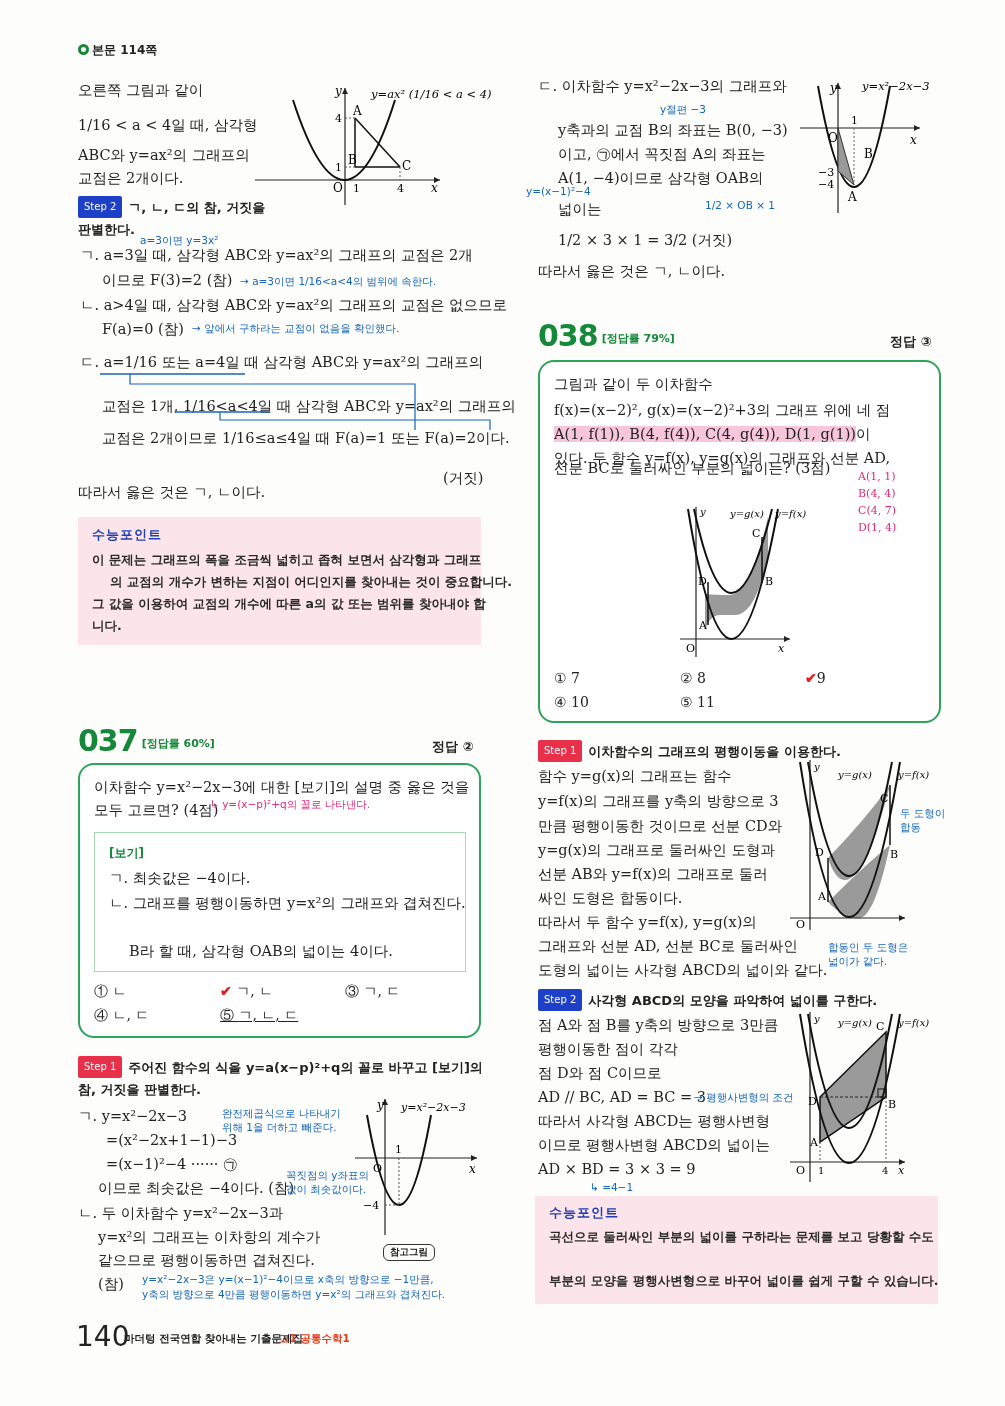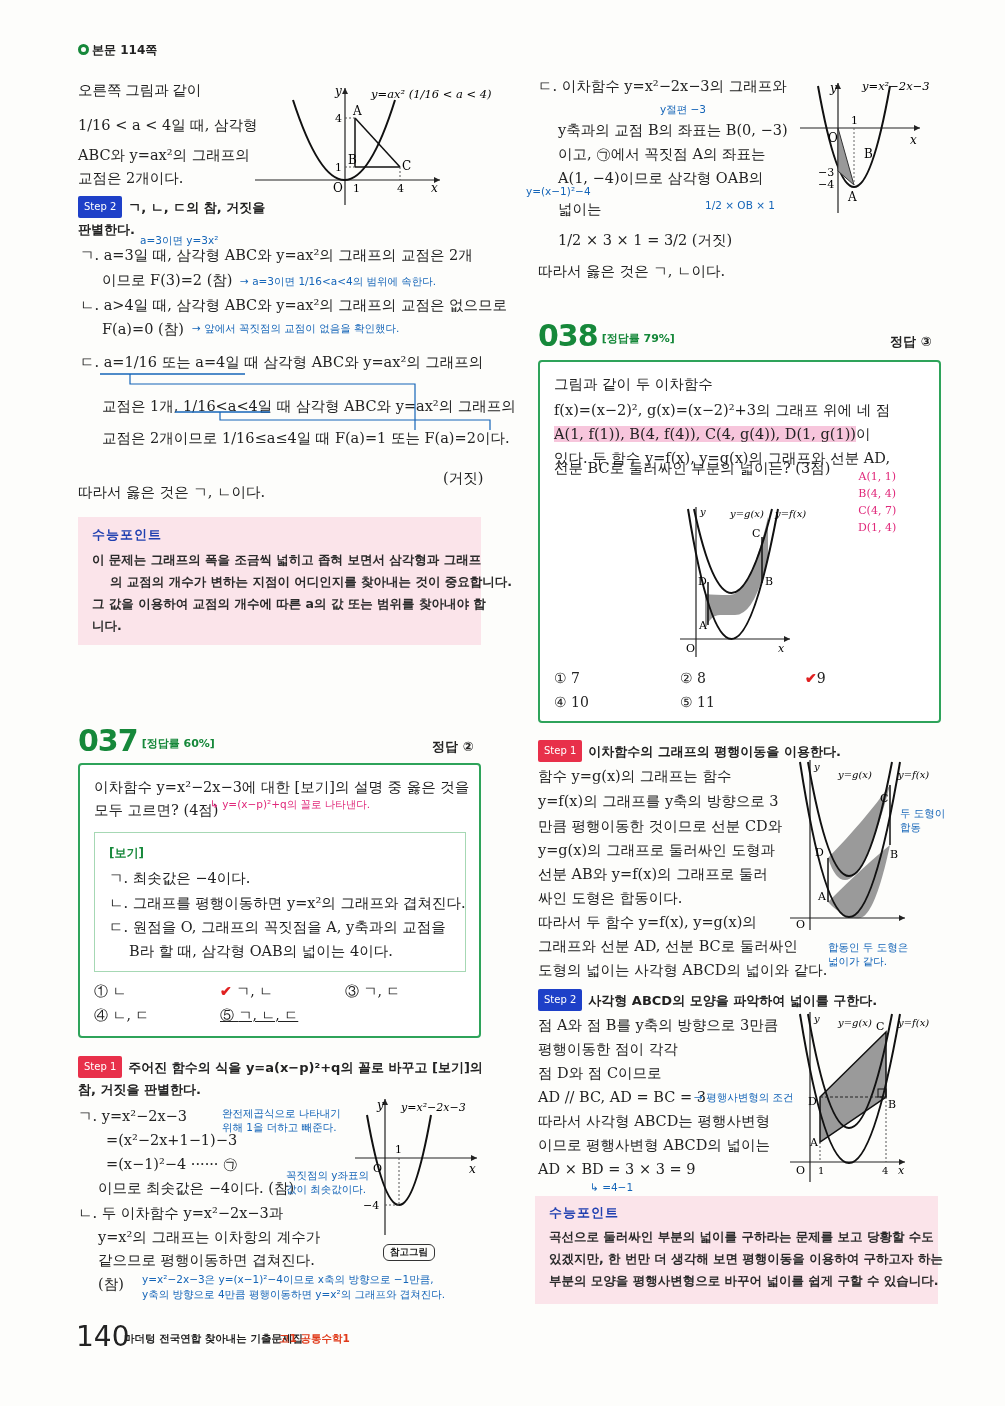--- a/index.html
+++ b/index.html
@@ -10,40 +10,40 @@
   .line { position: absolute; white-space: nowrap; font-size: 14.5px; line-height: 20px; }
   .ann { font-family: "DejaVu Sans", "Liberation Sans", sans-serif; font-size: 10.5px; color: #1565b8; white-space: nowrap; position: absolute; }
   .ann-pink { font-family: "DejaVu Sans", "Liberation Sans", sans-serif; font-size: 10.5px; color: #e0287a; white-space: nowrap; position: absolute; }
   .step { display: inline-block; color: #fff; font-family: "DejaVu Sans", "Liberation Sans", sans-serif; font-size: 10px; padding: 1px 6px; border-radius: 2px; margin-right: 6px; vertical-align: 2px; }
   .step2 { background: #1e40c8; }
   .step1 { background: #e8304a; }
   .bold-sans { font-family: "DejaVu Sans", "Liberation Sans", sans-serif; font-weight: bold; font-size: 13px; }
   .qnum { position: absolute; font-family: "DejaVu Sans", "Liberation Sans", sans-serif; font-weight: bold; font-size: 30px; color: #16883a; letter-spacing: -1px; }
   .rate { font-size: 11px; color: #16883a; font-weight: bold; letter-spacing: 0; margin-left: 4px; vertical-align: 4px; }
   .answer { position: absolute; font-family: "DejaVu Sans", "Liberation Sans", sans-serif; font-weight: bold; font-size: 13px; }
-  .qbox { position: absolute; border: 2px solid #2ea35a; border-radius: 4px; background: #fff; text-align: center; }
+  .qbox { position: absolute; border: 2px solid #2ea35a; border-radius: 16px; background: #fff; }
   .tipbox { position: absolute; background: #fbe4ea; }
   .tip-title { position: absolute; font-family: "DejaVu Sans", "Liberation Sans", sans-serif; font-weight: bold; color: #1f3fb0; font-size: 13px; letter-spacing: 1px; }
   .tip-line { position: absolute; font-family: "DejaVu Sans", "Liberation Sans", sans-serif; font-weight: bold; font-size: 12.5px; color: #2a2a2a; white-space: nowrap; }
   .bogi { position: absolute; border: 1.5px solid #a6d8b4; background: #fff; }
   .choice { position: absolute; font-size: 14px; white-space: nowrap; }
   .check { color: #e02020; font-weight: bold; }
   .hl { background: #f7c6dc; }
   svg { position: absolute; overflow: visible; }
   .footer-num { position: absolute; font-family: "DejaVu Sans", "Liberation Sans", sans-serif; font-size: 28px; color: #222; }
   .footer-text { position: absolute; font-family: "DejaVu Sans", "Liberation Sans", sans-serif; font-size: 10.5px; font-weight: bold; white-space: nowrap; }
 </style>
 </head>
 <body>
 
 <div class="abs sans" style="left:78px;top:42px;font-size:12px;font-weight:bold;">
   <span style="display:inline-block;width:11px;height:11px;border:3px solid #16883a;border-radius:50%;vertical-align:-1px;margin-right:3px;"></span><span>본문 114쪽</span>
 </div>
 
-<div class="line" style="left:78px;top:80px;font-family:Liberation Serif, serif;">오른쪽 그림과 같이</div>
+<div class="line" style="left:78px;top:80px;">오른쪽 그림과 같이</div>
 <div class="line" style="left:78px;top:115px;">1/16 &lt; a &lt; 4일 때, 삼각형</div>
 <div class="line" style="left:78px;top:145px;">ABC와 y=ax²의 그래프의</div>
 <div class="line" style="left:78px;top:168px;">교점은 2개이다.</div>
 
 <svg style="left:255px;top:80px;" width="230" height="125" viewBox="0 0 230 125">
   <line x1="0" y1="100" x2="185" y2="100" stroke="#222" stroke-width="1.2"></line>
   <polygon points="185,100 179,97 179,103" fill="#222"></polygon>
   <line x1="90" y1="125" x2="90" y2="8" stroke="#222" stroke-width="1.2"></line>
   <polygon points="90,8 87,14 93,14" fill="#222"></polygon>
   <path d="M38,20 Q90,180 140,20" fill="none" stroke="#111" stroke-width="2"></path>
@@ -70,21 +70,21 @@
   <span class="step step2">Step 2</span><span class="bold-sans">ㄱ, ㄴ, ㄷ의 참, 거짓을</span>
 </div>
 <div class="line bold-sans" style="left:78px;top:220px;font-size:13px;">판별한다.</div>
 
 <div class="ann" style="left:140px;top:234px;">a=3이면 y=3x²</div>
 <div class="line" style="left:80px;top:245px;">ㄱ. a=3일 때, 삼각형 ABC와 y=ax²의 그래프의 교점은 2개</div>
 <div class="line" style="left:102px;top:270px;">이므로 F(3)=2 (참)</div>
 <div class="ann" style="left:240px;top:275px;">→ <span>a=3이면 1/16&lt;a&lt;4의 범위에 속한다.</span></div>
 <div class="line" style="left:80px;top:295px;">ㄴ. a&gt;4일 때, 삼각형 ABC와 y=ax²의 그래프의 교점은 없으므로</div>
 <div class="line" style="left:102px;top:319px;">F(a)=0 (참)</div>
-<div class="ann" style="left:192px;top:322px;">→ <span>앞에서 꼭짓점의 교점이 없음을 확인했다.</span></div>
+<div class="ann" style="left:192px;top:322px;">→ <span>앞에서 구하라는 교점이 없음을 확인했다.</span></div>
 <div class="line" style="left:80px;top:352px;">ㄷ. a=1/16 또는 a=4일 때 삼각형 ABC와 y=ax²의 그래프의</div>
 <div class="line" style="left:102px;top:396px;">교점은 1개, 1/16&lt;a&lt;4일 때 삼각형 ABC와 y=ax²의 그래프의</div>
 <div class="line" style="left:102px;top:428px;">교점은 2개이므로 1/16≤a≤4일 때 F(a)=1 또는 F(a)=2이다.</div>
 <svg style="left:100px;top:370px;" width="360" height="80">
   <line x1="0" y1="4" x2="145" y2="4" stroke="#1565b8" stroke-width="1.3"></line>
   <polyline points="30,4 30,14 315,14 315,60" fill="none" stroke="#1565b8" stroke-width="1.2"></polyline>
   <line x1="75" y1="42" x2="170" y2="42" stroke="#1565b8" stroke-width="1.3"></line>
   <polyline points="120,42 120,50 390,50 390,60" fill="none" stroke="#1565b8" stroke-width="1.2"></polyline>
 </svg>
 <div class="line" style="left:443px;top:468px;">(거짓)</div>
@@ -171,21 +171,20 @@
 <div class="qnum" style="left:78px;top:723px;"><span>037</span><span class="rate">[정답률 60%]</span></div>
 <div class="answer" style="left:432px;top:738px;">정답 ②</div>
 <div class="qbox" style="left:78px;top:763px;width:403px;height:275px;">
   <div class="line" style="left:14px;top:12px;">이차함수 y=x²−2x−3에 대한 [보기]의 설명 중 옳은 것을</div>
   <div class="line" style="left:14px;top:35px;">모두 고르면? (4점)</div>
   <div class="ann-pink" style="left:130px;top:33px;">↳ <span>y=(x−p)²+q의 꼴로 나타낸다.</span></div>
   <div class="bogi" style="left:14px;top:67px;width:372px;height:140px;">
     <div class="bold-sans" style="position:absolute;left:14px;top:12px;color:#16883a;font-size:12px;">[보기]</div>
     <div class="line" style="left:14px;top:35px;">ㄱ. 최솟값은 −4이다.</div>
     <div class="line" style="left:14px;top:60px;">ㄴ. 그래프를 평행이동하면 y=x²의 그래프와 겹쳐진다.</div>
-    <div class="line" style="left:14px;top:84px;">ㄷ. 원점을 O, 그래프의 꼭짓점을 A, y축과의 교점을</div>
     <div class="line" style="left:34px;top:108px;">B라 할 때, 삼각형 OAB의 넓이는 4이다.</div>
   </div>
   <div class="choice" style="left:14px;top:218px;"><span>①</span> <span>ㄴ</span></div>
   <div class="choice" style="left:140px;top:218px;"><span class="check">✔</span> <span>ㄱ, ㄴ</span></div>
   <div class="choice" style="left:265px;top:218px;"><span>③</span> <span>ㄱ, ㄷ</span></div>
   <div class="choice" style="left:14px;top:242px;"><span>④</span> <span>ㄴ, ㄷ</span></div>
   <div class="choice" style="left:140px;top:242px;text-decoration:underline;"><span>⑤</span> <span>ㄱ, ㄴ, ㄷ</span></div>
 </div>
 
 <div class="line" style="left:78px;top:1056px;">
@@ -305,19 +304,18 @@
   <text x="92" y="162" font-size="10" font-family="DejaVu Serif, serif">4</text>
   <text x="108" y="162" font-size="11" font-style="italic" font-family="DejaVu Serif, serif">x</text>
   <text x="24" y="10" font-size="10" font-style="italic" font-family="DejaVu Serif, serif">y</text>
   <text x="48" y="14" font-size="10" font-style="italic" font-family="DejaVu Serif, serif">y=g(x)</text>
   <text x="108" y="14" font-size="10" font-style="italic" font-family="DejaVu Serif, serif">y=f(x)</text>
 </svg>
 
 <div class="tipbox" style="left:535px;top:1196px;width:403px;height:108px;">
   <div class="tip-title" style="left:14px;top:8px;">수능포인트</div>
   <div class="tip-line" style="left:14px;top:33px;">곡선으로 둘러싸인 부분의 넓이를 구하라는 문제를 보고 당황할 수도</div>
-  <div class="tip-line" style="left:14px;top:55px;">있겠지만, 한 번만 더 생각해 보면 평행이동을 이용하여 구하고자 하는</div>
   <div class="tip-line" style="left:14px;top:77px;">부분의 모양을 평행사변형으로 바꾸어 넓이를 쉽게 구할 수 있습니다.</div>
 </div>
 
 <div class="footer-num" style="left:76px;top:1320px;">140</div>
 <div class="footer-text" style="left:124px;top:1332px;">마더텅 전국연합 찾아내는 기출문제집</div>
 <div class="footer-text" style="left:279px;top:1332px;color:#e03a1a;">고1 공통수학1</div>
 
 </body></html>

